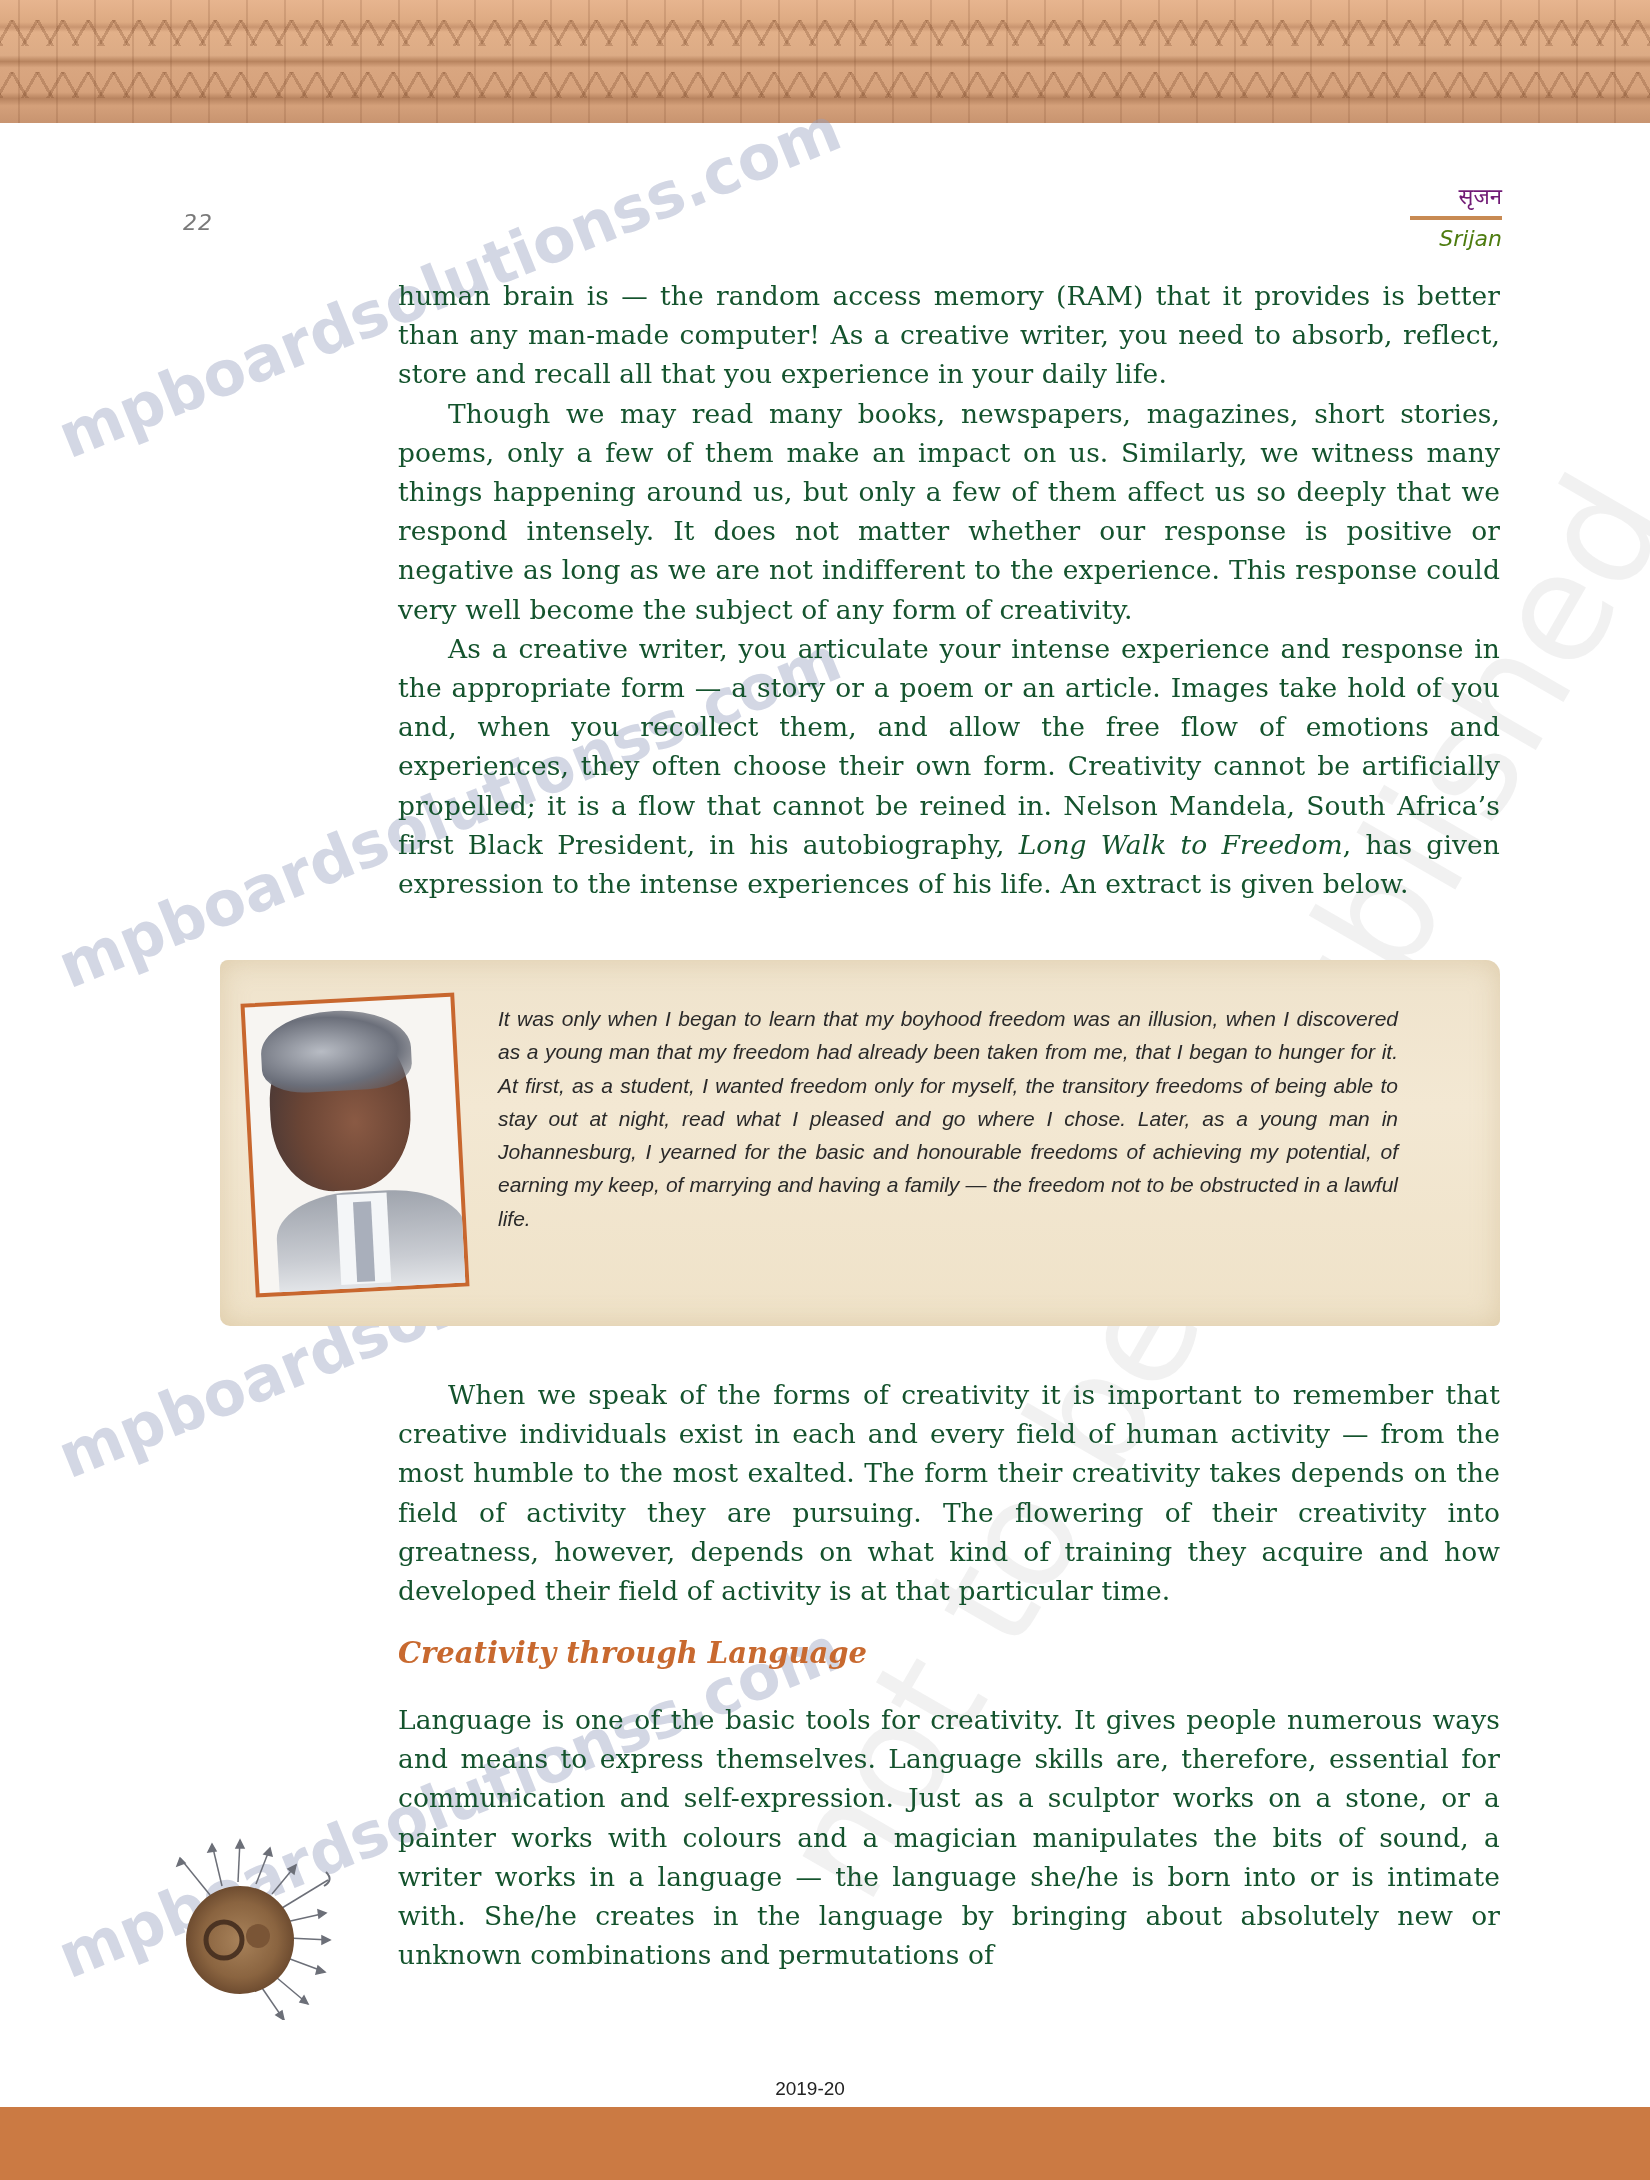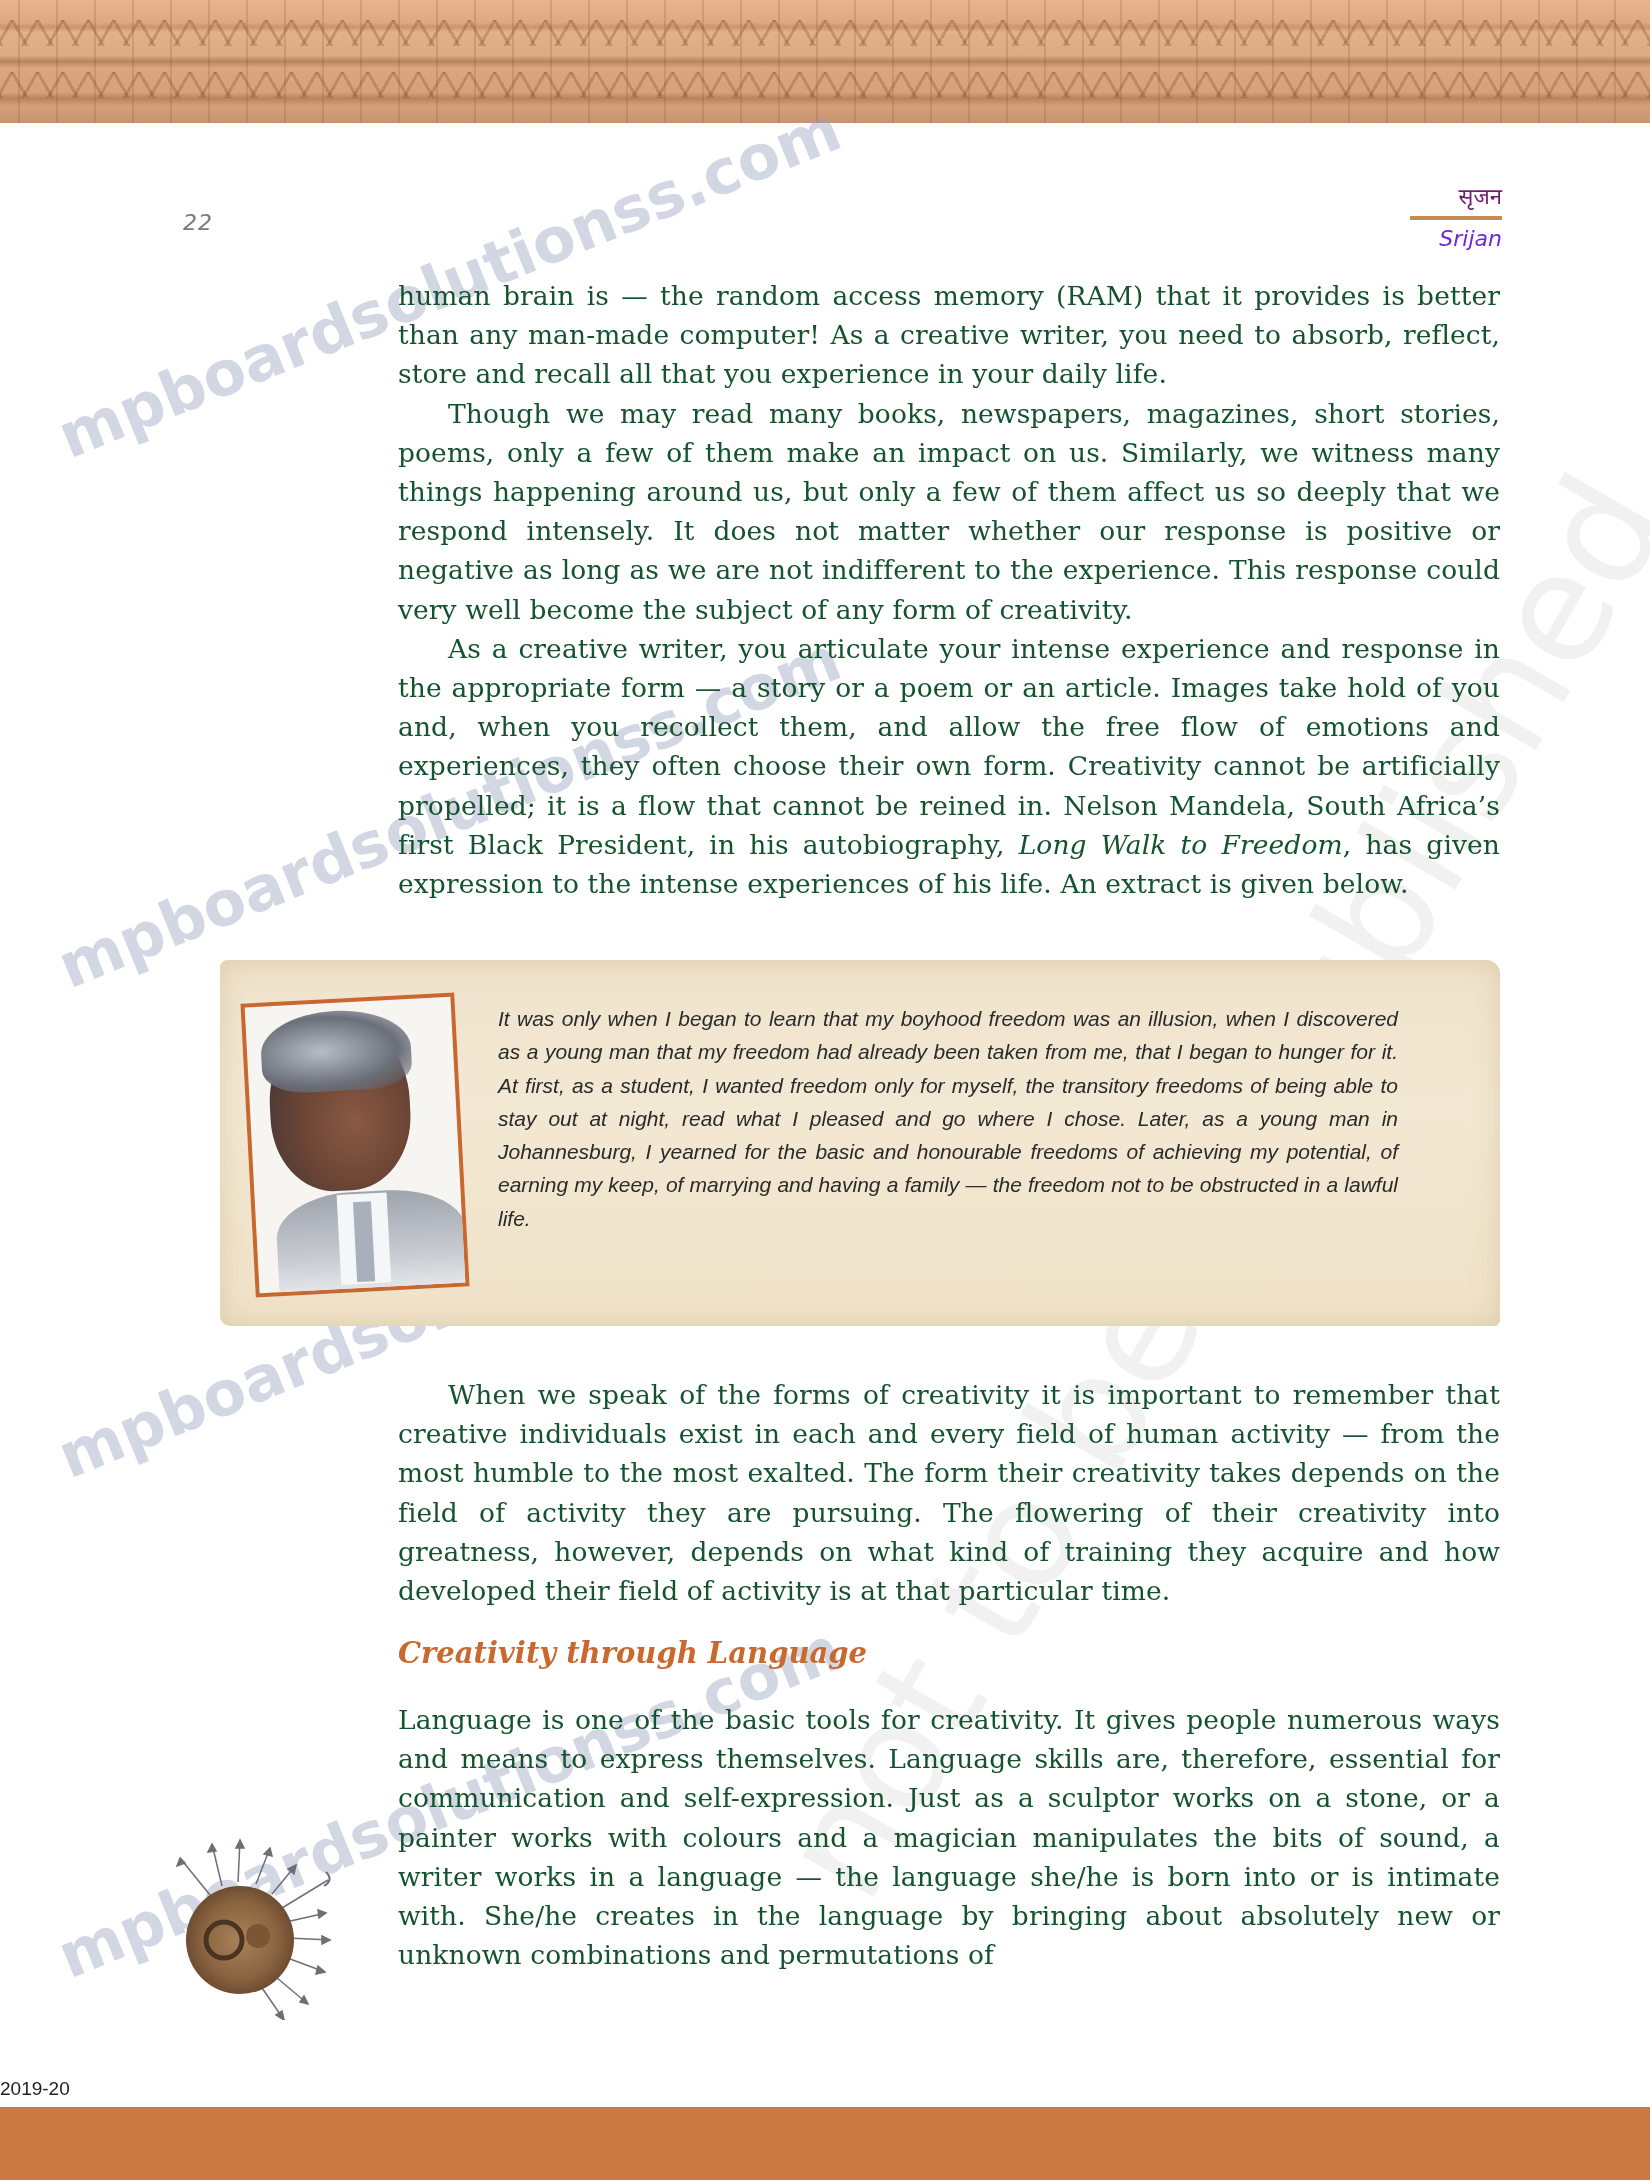--- a/index.html
+++ b/index.html
@@ -30,21 +30,21 @@
     font-size: 22px; color: #7a7a7a; letter-spacing: 1px; text-align: center;
   }
   .running-head { position: absolute; right: 148px; top: 180px; text-align: right; }
   .running-head .hindi {
     font-family: "DejaVu Sans", sans-serif; font-size: 22px; color: #701a75; display: block;
   }
   .running-head .rule {
     width: 92px; height: 4px; background: #c88a53; margin: 6px 0 6px auto;
   }
   .running-head .latin {
-    font-family: "DejaVu Sans", sans-serif; font-style: italic; font-size: 22px; color: #6d28d9; display: block;
+    font-family: "DejaVu Sans", sans-serif; font-style: italic; font-size: 22px; color: #4d7c0f; display: block;
   }
 
   .body-col { position: absolute; left: 398px; width: 1102px; }
   .para {
     font-family: "DejaVu Serif", serif; font-size: 26.5px; line-height: 39.2px;
     text-align: justify; margin: 0; color: #14532d;
     letter-spacing: 0.1px;
   }
   .para.indent { text-indent: 50px; }
   .para .it { font-style: italic; }
@@ -94,21 +94,21 @@
   .section-heading {
     position: absolute; left: 398px; top: 1636px;
     font-family: "DejaVu Serif", serif; font-style: italic; font-weight: bold;
     font-size: 29px; color: #c8692f; margin: 0;
   }
 
   
   .sun { position: absolute; left: 150px; top: 1820px; width: 200px; height: 200px; }
 
   .year {
-    position: absolute; left: 0; width: 1620px; top: 2078px; 
+    position: absolute; left: 0; width: 1620px; top: 2078px; text-align: center;
     font-family: "Liberation Sans", sans-serif; font-size: 19px; color: #222;
   }
   .footer-band {
     position: absolute; left: 0; top: 2107px; width: 1650px; height: 73px;
     background: #cb7a43;
   }
 
   
   .wm {
     position: absolute; font-family: "DejaVu Sans", sans-serif; font-weight: bold;

